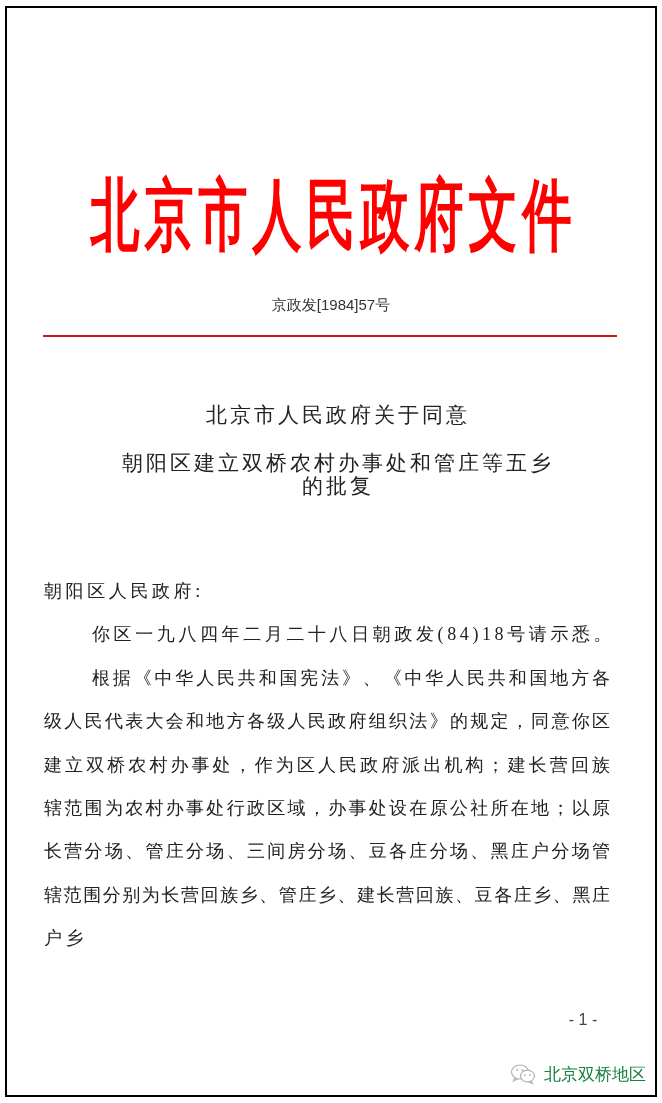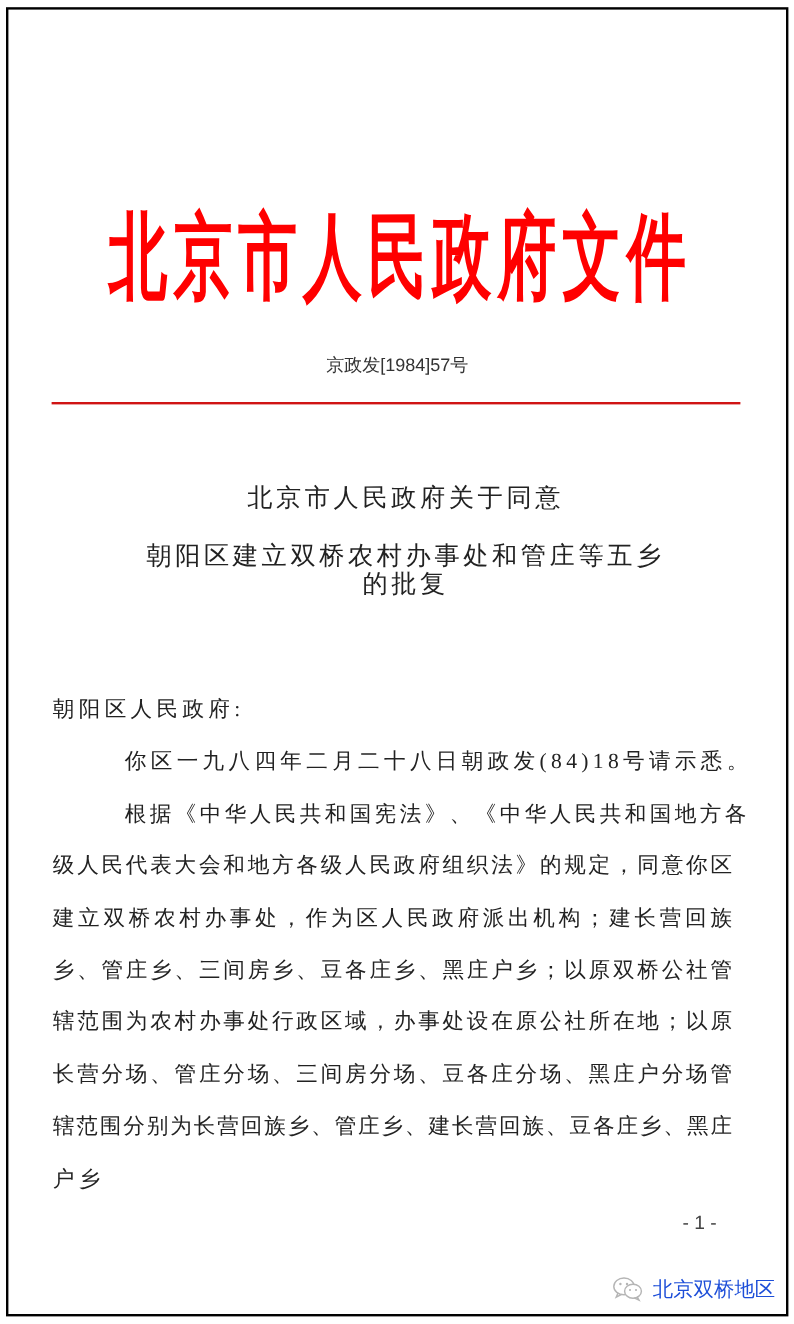--- a/index.html
+++ b/index.html
@@ -41,31 +41,31 @@
     .body-block {
       position: absolute; left: 44px; top: 570px; width: 566px;
       font-size: 18px; line-height: 43.4px;
     }
     .line { display: block; height: 43.4px; white-space: nowrap; overflow: visible; }
     .line.plain { letter-spacing: 3.6px; }
     .line.just {
       white-space: normal;
       text-align: justify; text-align-last: justify; text-justify: inter-character;
     }
-    .line.indent { margin-left: 60px; width: 518px; }
+    .line.indent { margin-left: 48px; width: 518px; }
     .page-number {
       position: absolute; left: 555px; top: 1009px; width: 56px; height: 22px;
       text-align: center; line-height: 22px;
       font-family: "Liberation Sans", "DejaVu Sans", sans-serif;
       font-size: 16px; color: #444444; white-space: pre;
     }
     .watermark {
       position: absolute; left: 510px; top: 1062px; height: 24px;
       display: flex; align-items: center; gap: 8px;
-      color: #1d4ed8; font-family: "Liberation Sans", "DejaVu Sans", sans-serif;
+      color: #15803d; font-family: "Liberation Sans", "DejaVu Sans", sans-serif;
       font-size: 17px;
     }
     .watermark svg { display: block; }
   </style>
 </head>
 <body>
 
 <div class="page-border"></div>
 
 <div class="header-title">北京市人民政府文件</div>
@@ -77,21 +77,20 @@
 <div class="heading" style="top:400px;">北京市人民政府关于同意</div>
 <div class="heading" style="top:448px;">朝阳区建立双桥农村办事处和管庄等五乡</div>
 <div class="heading" style="top:471px;text-align:center;">的批复</div>
 
 <div class="body-block">
   <span class="line plain">朝阳区人民政府:</span>
   <span class="line plain indent">你区一九八四年二月二十八日朝政发(84)18号请示悉。</span>
   <span class="line just indent">根据《中华人民共和国宪法》、《中华人民共和国地方各</span>
   <span class="line just">级人民代表大会和地方各级人民政府组织法》的规定，同意你区</span>
   <span class="line just">建立双桥农村办事处，作为区人民政府派出机构；建长营回族</span>
-  <span class="line just">乡、管庄乡、三间房乡、豆各庄乡、黑庄户乡；以原双桥公社管</span>
   <span class="line just">辖范围为农村办事处行政区域，办事处设在原公社所在地；以原</span>
   <span class="line just">长营分场、管庄分场、三间房分场、豆各庄分场、黑庄户分场管</span>
   <span class="line just">辖范围分别为长营回族乡、管庄乡、建长营回族、豆各庄乡、黑庄</span>
   <span class="line plain">户乡</span>
 </div>
 
 <div class="page-number">- 1 -</div>
 
 <div class="watermark">
   <span>

